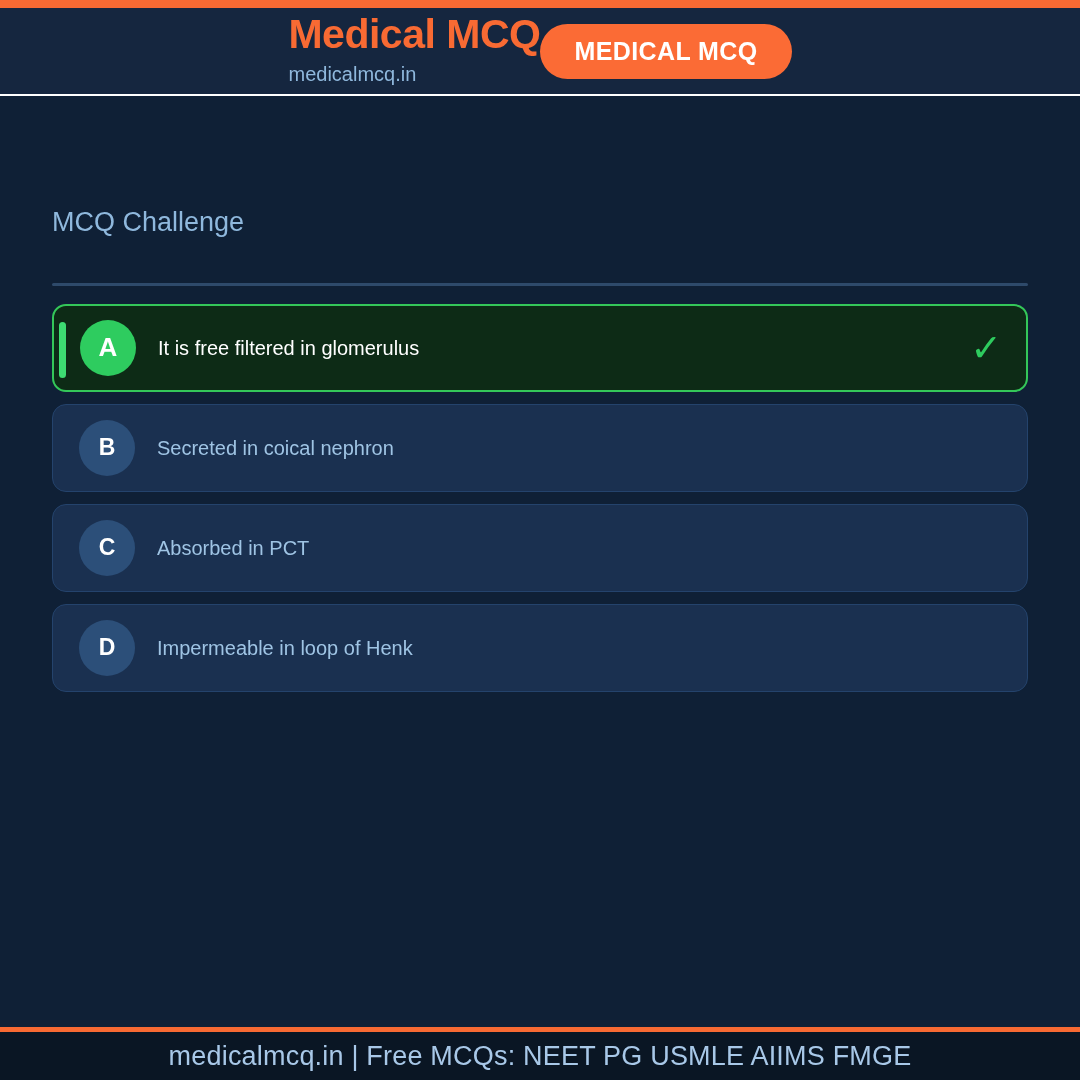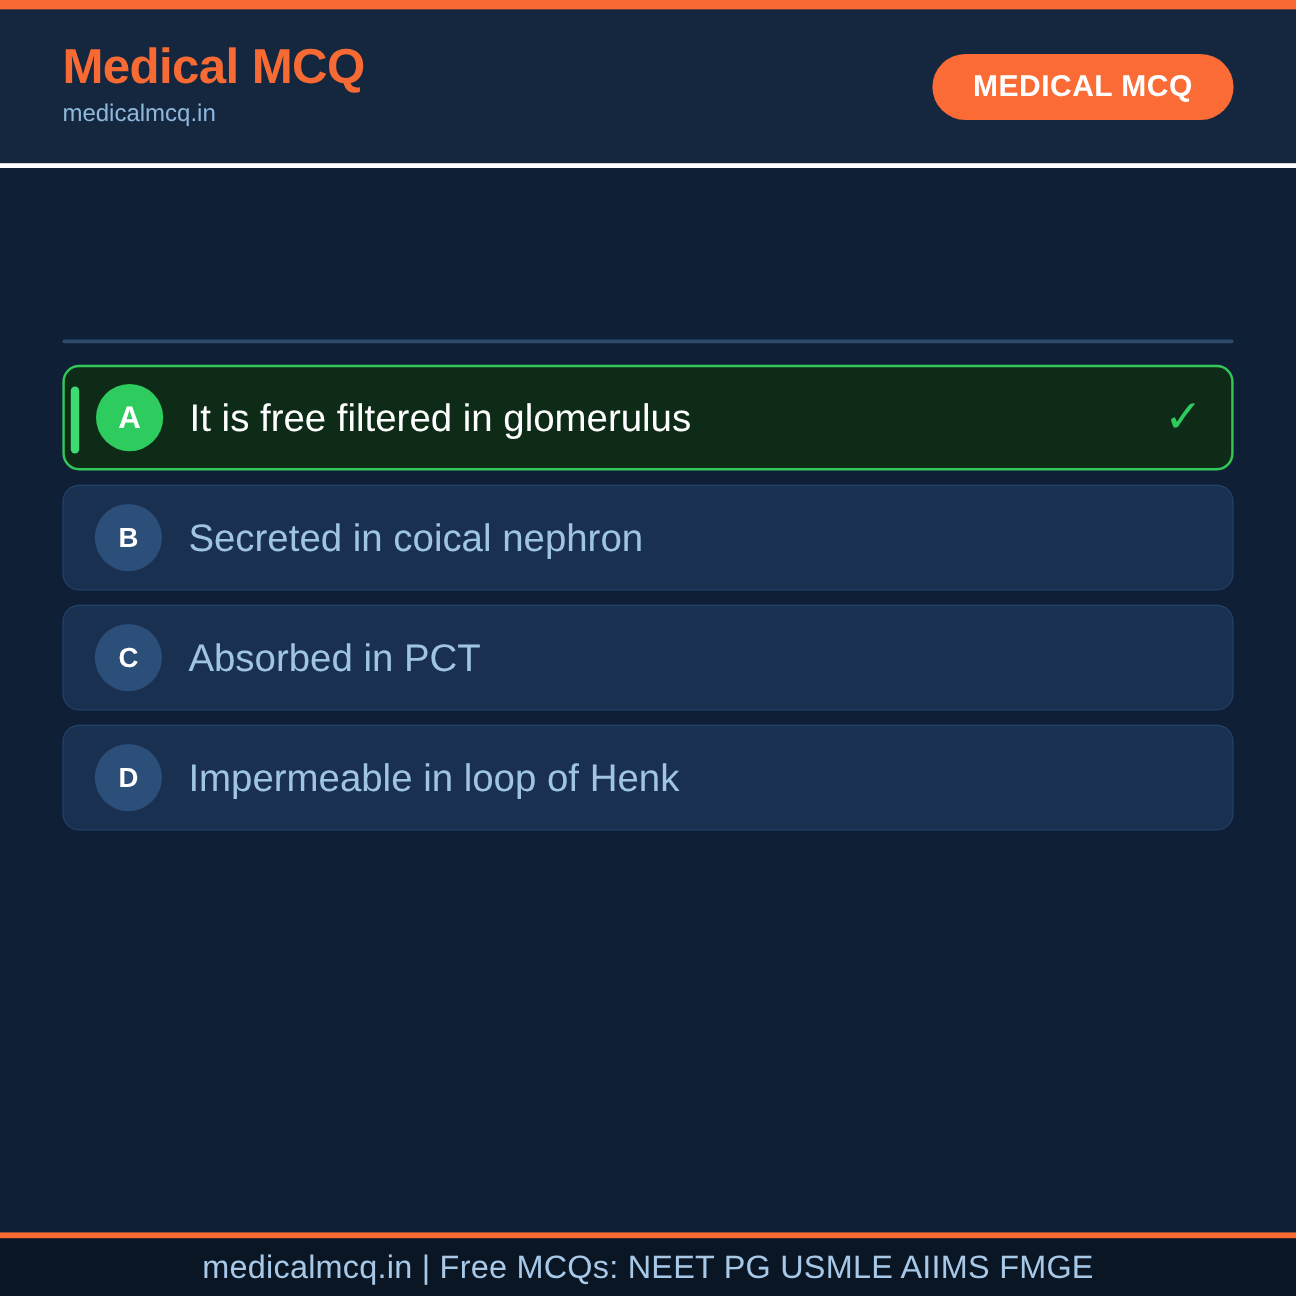--- a/index.html
+++ b/index.html
@@ -21,26 +21,26 @@
 
   
   .top-accent {
     height:8px;
     background:#f86a33;
     flex:0 0 auto;
   }
 
   .header {
     flex:0 0 auto;
-    height:132px;
+    height:88px;
     background:#15263f;
-    border-bottom:4px solid #ffffff;
-    display:flex;
-    align-items:center;
-    justify-content:space-between;
+    border-bottom:2px solid #ffffff;
+    display:flex;
+    align-items:center;
+    justify-content:center;
     padding:0 52px;
   }
 
   .brand-block { display:flex; flex-direction:column; justify-content:center; }
 
   .brand-title {
     color:#f86a33;
     font-size:41px;
     font-weight:bold;
     letter-spacing:-0.5px;
@@ -142,21 +142,21 @@
     margin-right:22px;
   }
   .option.correct .opt-badge {
     background:#2ecc5f;
     font-size:26px;
   }
 
   .opt-text {
     flex:1 1 auto;
     color:#9fc4e4;
-    font-size:32px;
+    font-size:20px;
     line-height:1.2;
   }
   .option.correct .opt-text {
     color:#ffffff;
   }
 
   .opt-check {
     flex:0 0 auto;
     color:#2ecc5f;
     font-size:38px;
@@ -199,20 +199,21 @@
   <div class="header">
     <div class="brand-block">
       <div class="brand-title">Medical MCQ</div>
       <div class="brand-sub">medicalmcq.in</div>
     </div>
     <div class="brand-badge">MEDICAL MCQ</div>
   </div>
 
   <div class="main">
 
+    <div class="eyebrow">MCQ Challenge</div>
 
 
     <div class="q-divider"></div>
 
     <div class="options">
 
       <div class="option correct">
         <div class="accent-bar"></div>
         <div class="opt-badge">A</div>
         <div class="opt-text">It is free filtered in glomerulus</div>

